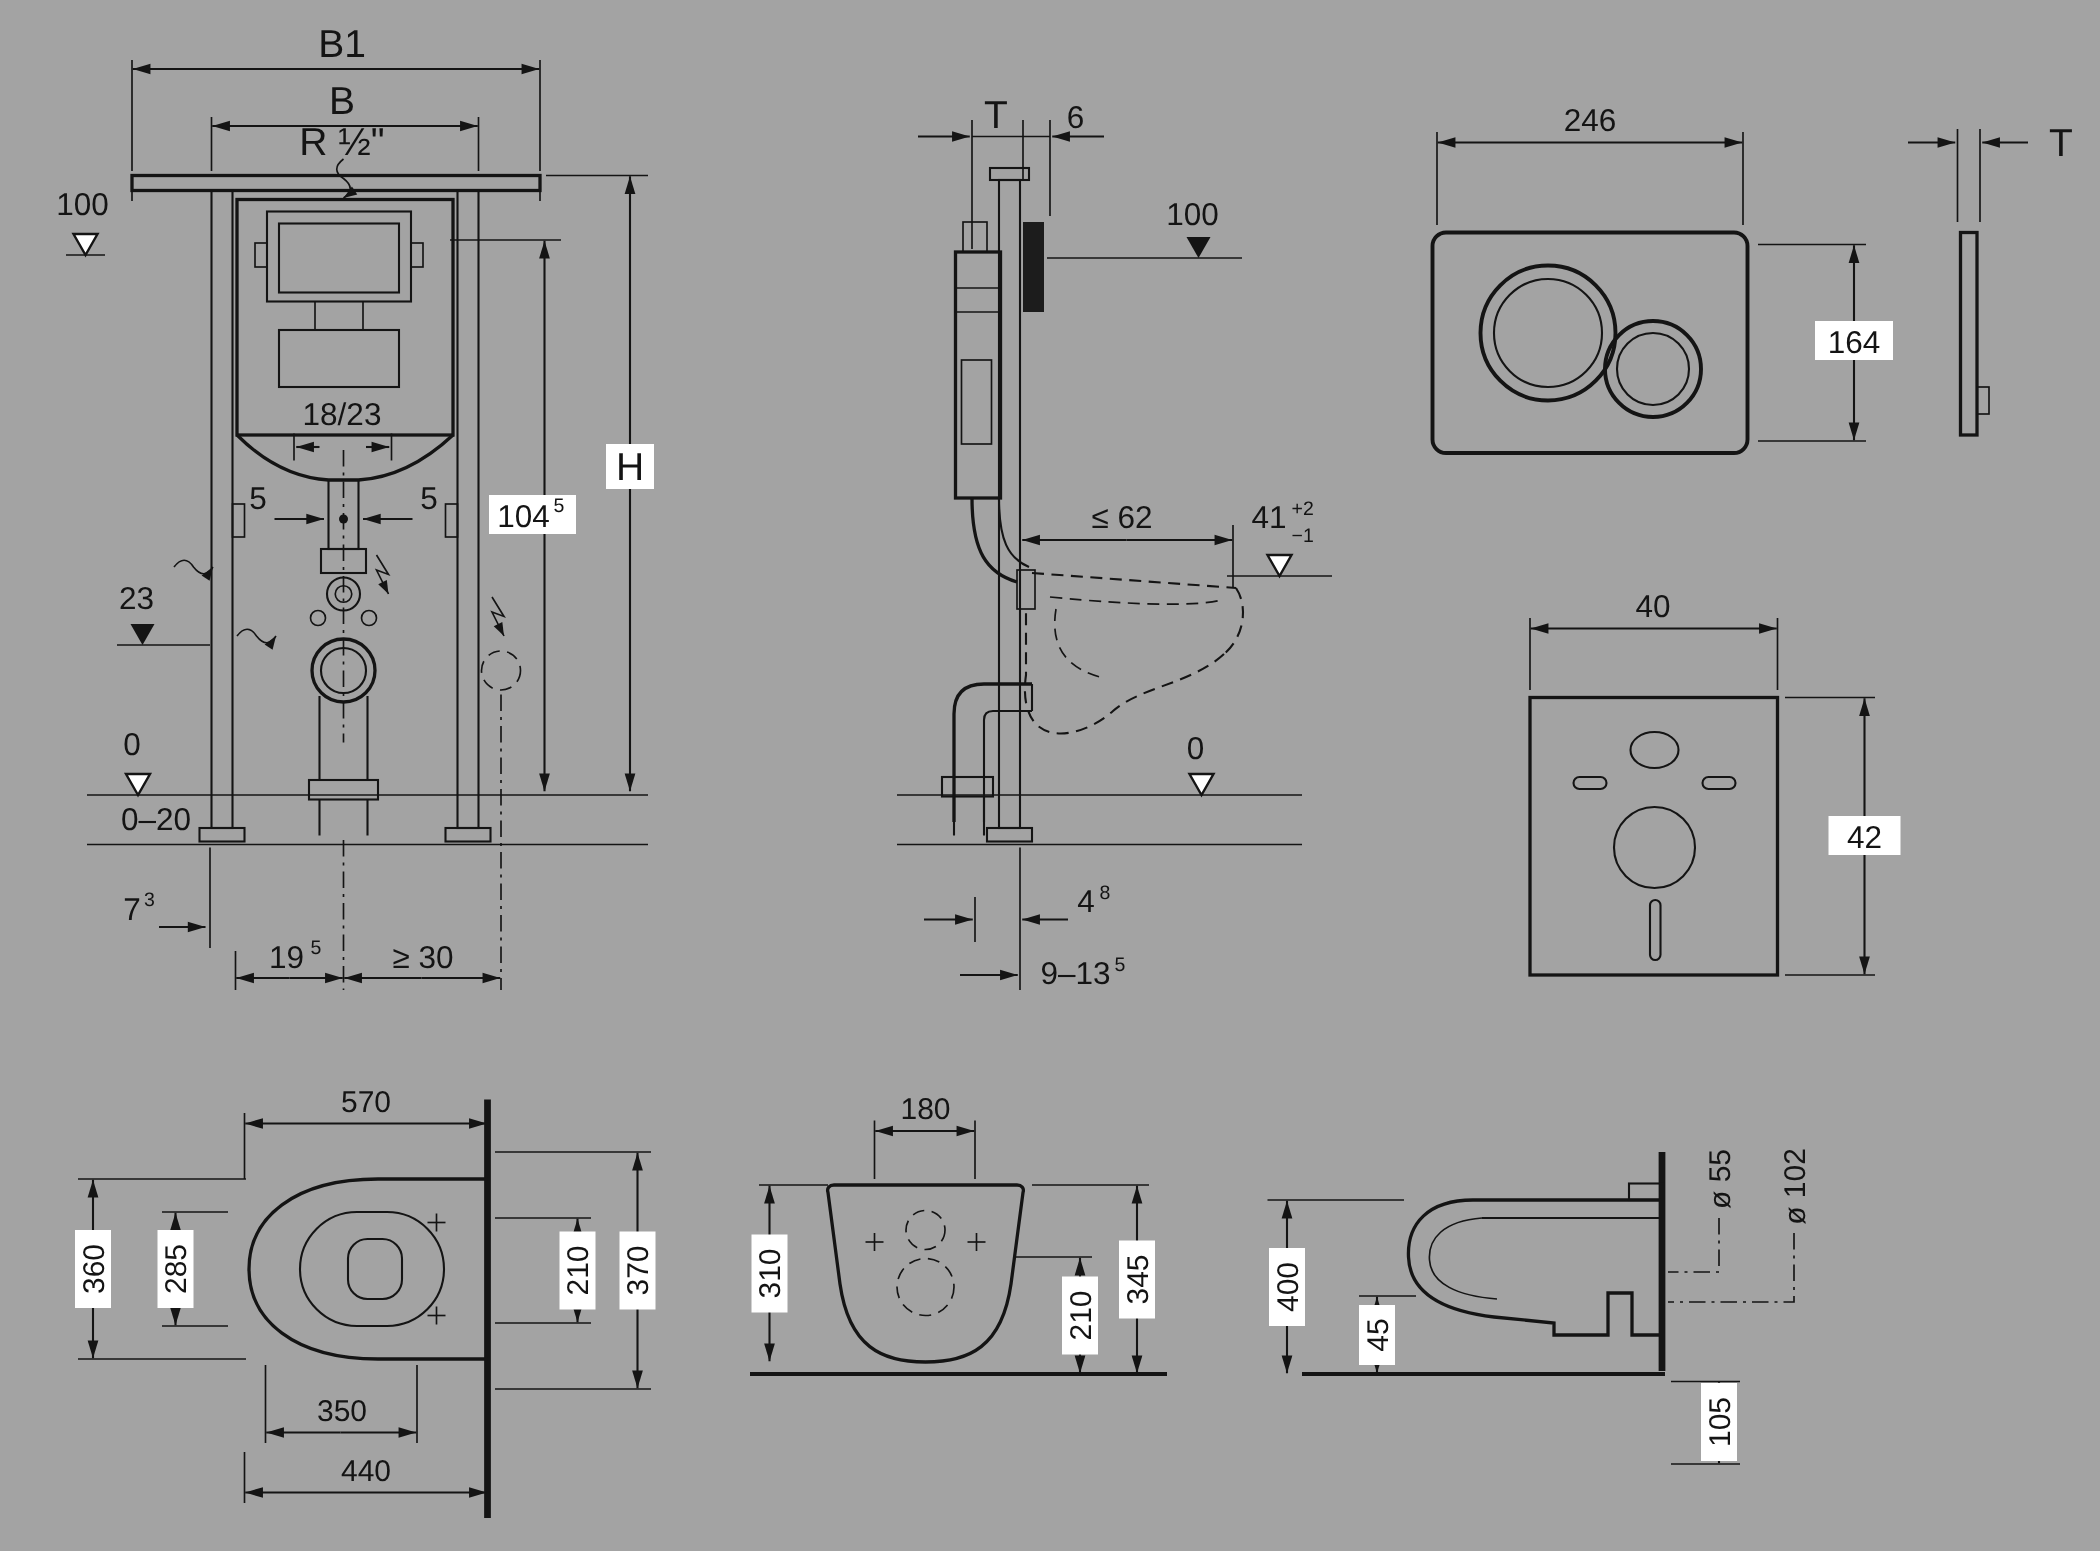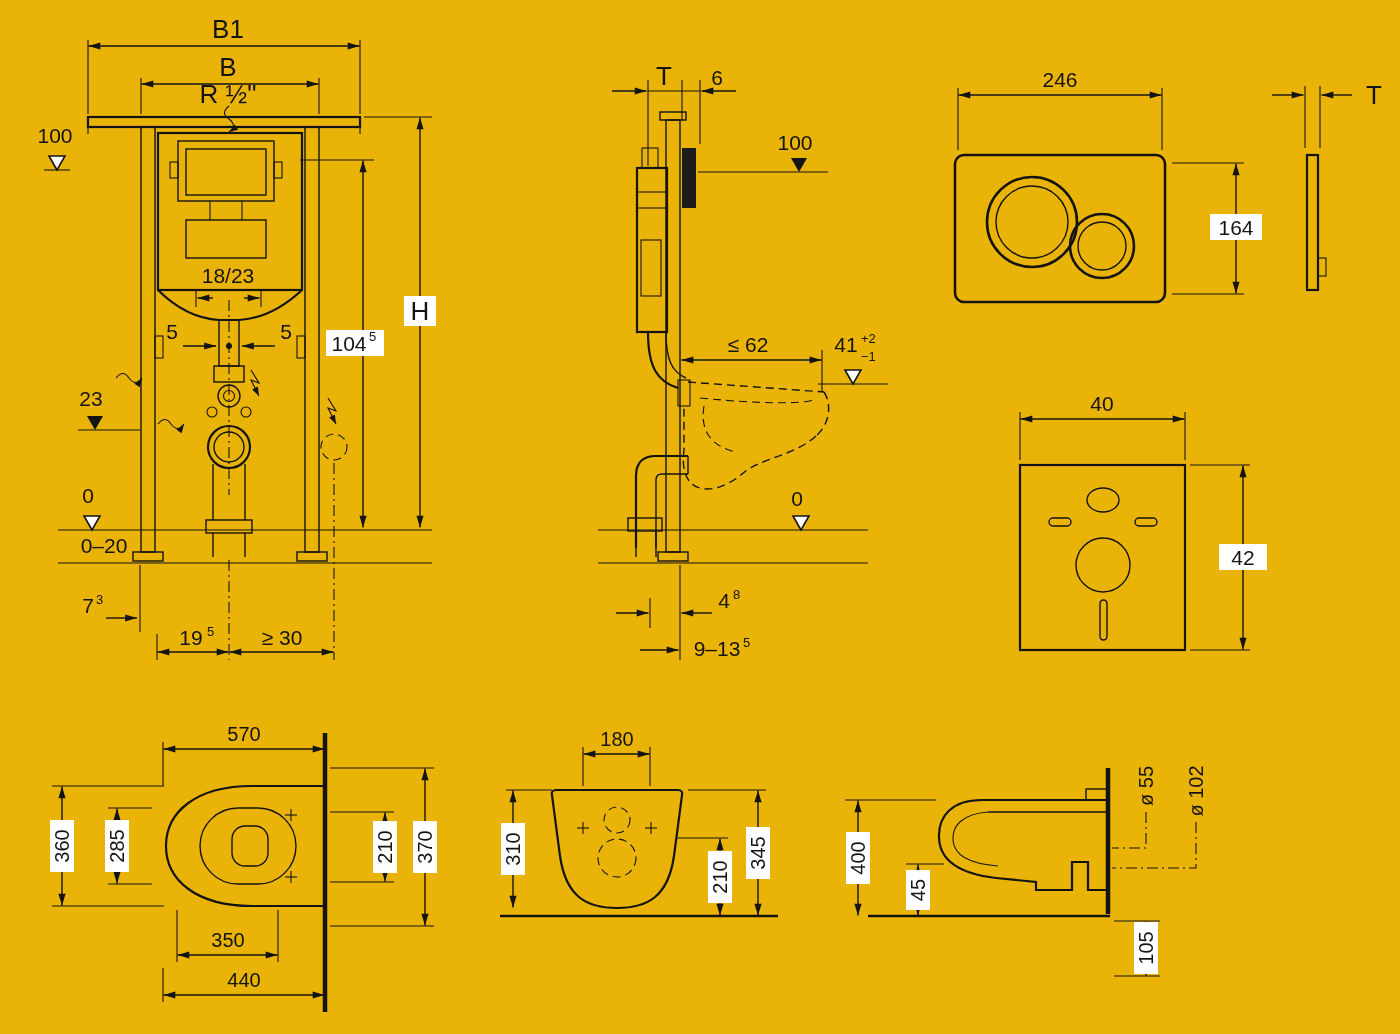--- a/index.html
+++ b/index.html
@@ -1,16 +1,16 @@
 <!DOCTYPE html>
 <html><head>
 <meta charset="utf-8">
 <style>
   html,body{margin:0;padding:0;background:#ffffff}
-  .stage{position:relative;width:1400px;height:1034px;background:#eab308;overflow:hidden}
+  .stage{position:relative;width:1400px;height:1034px;background:#a3a3a3;overflow:hidden}
   svg{display:block}
   .ln{stroke:#141414;stroke-width:1.4;fill:none;stroke-linecap:butt}
   .o2{stroke-width:2.2}
   .o25{stroke-width:2.6}
   .w4{stroke-width:4.5}
   .thin{stroke-width:1.1}
   .dsh{stroke-dasharray:8 5}
   .dd{stroke-dasharray:11 4 2 4}
   text{font-family:"Liberation Sans","DejaVu Sans",sans-serif;fill:#141414}
   .t20{font-size:20px}

